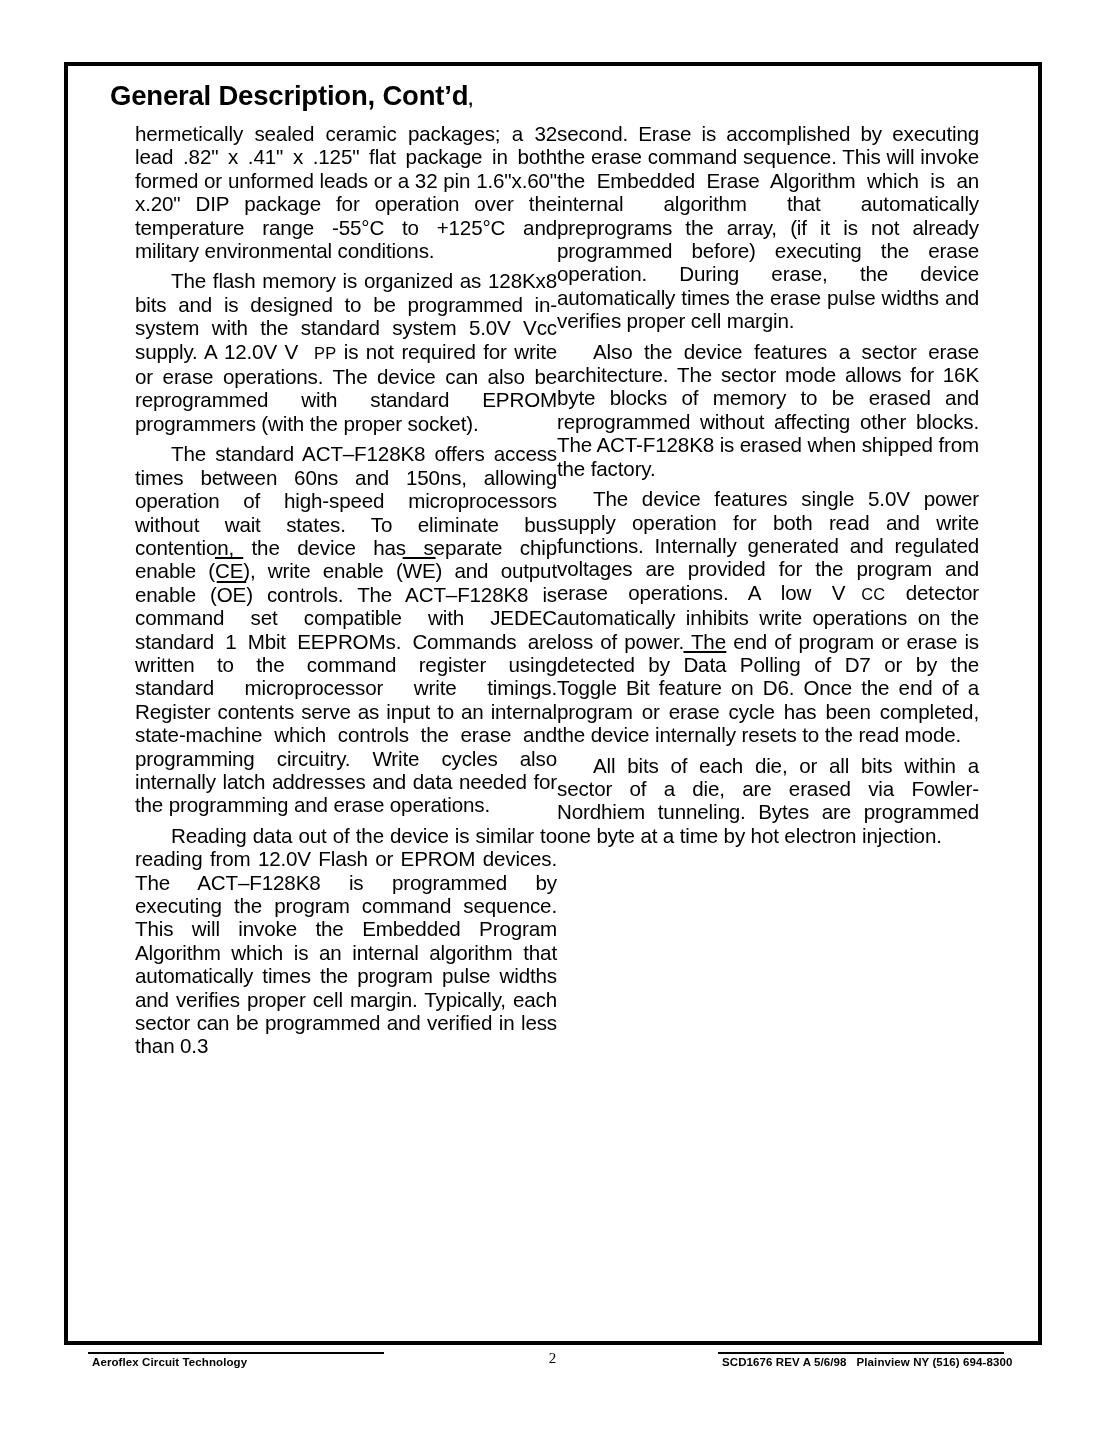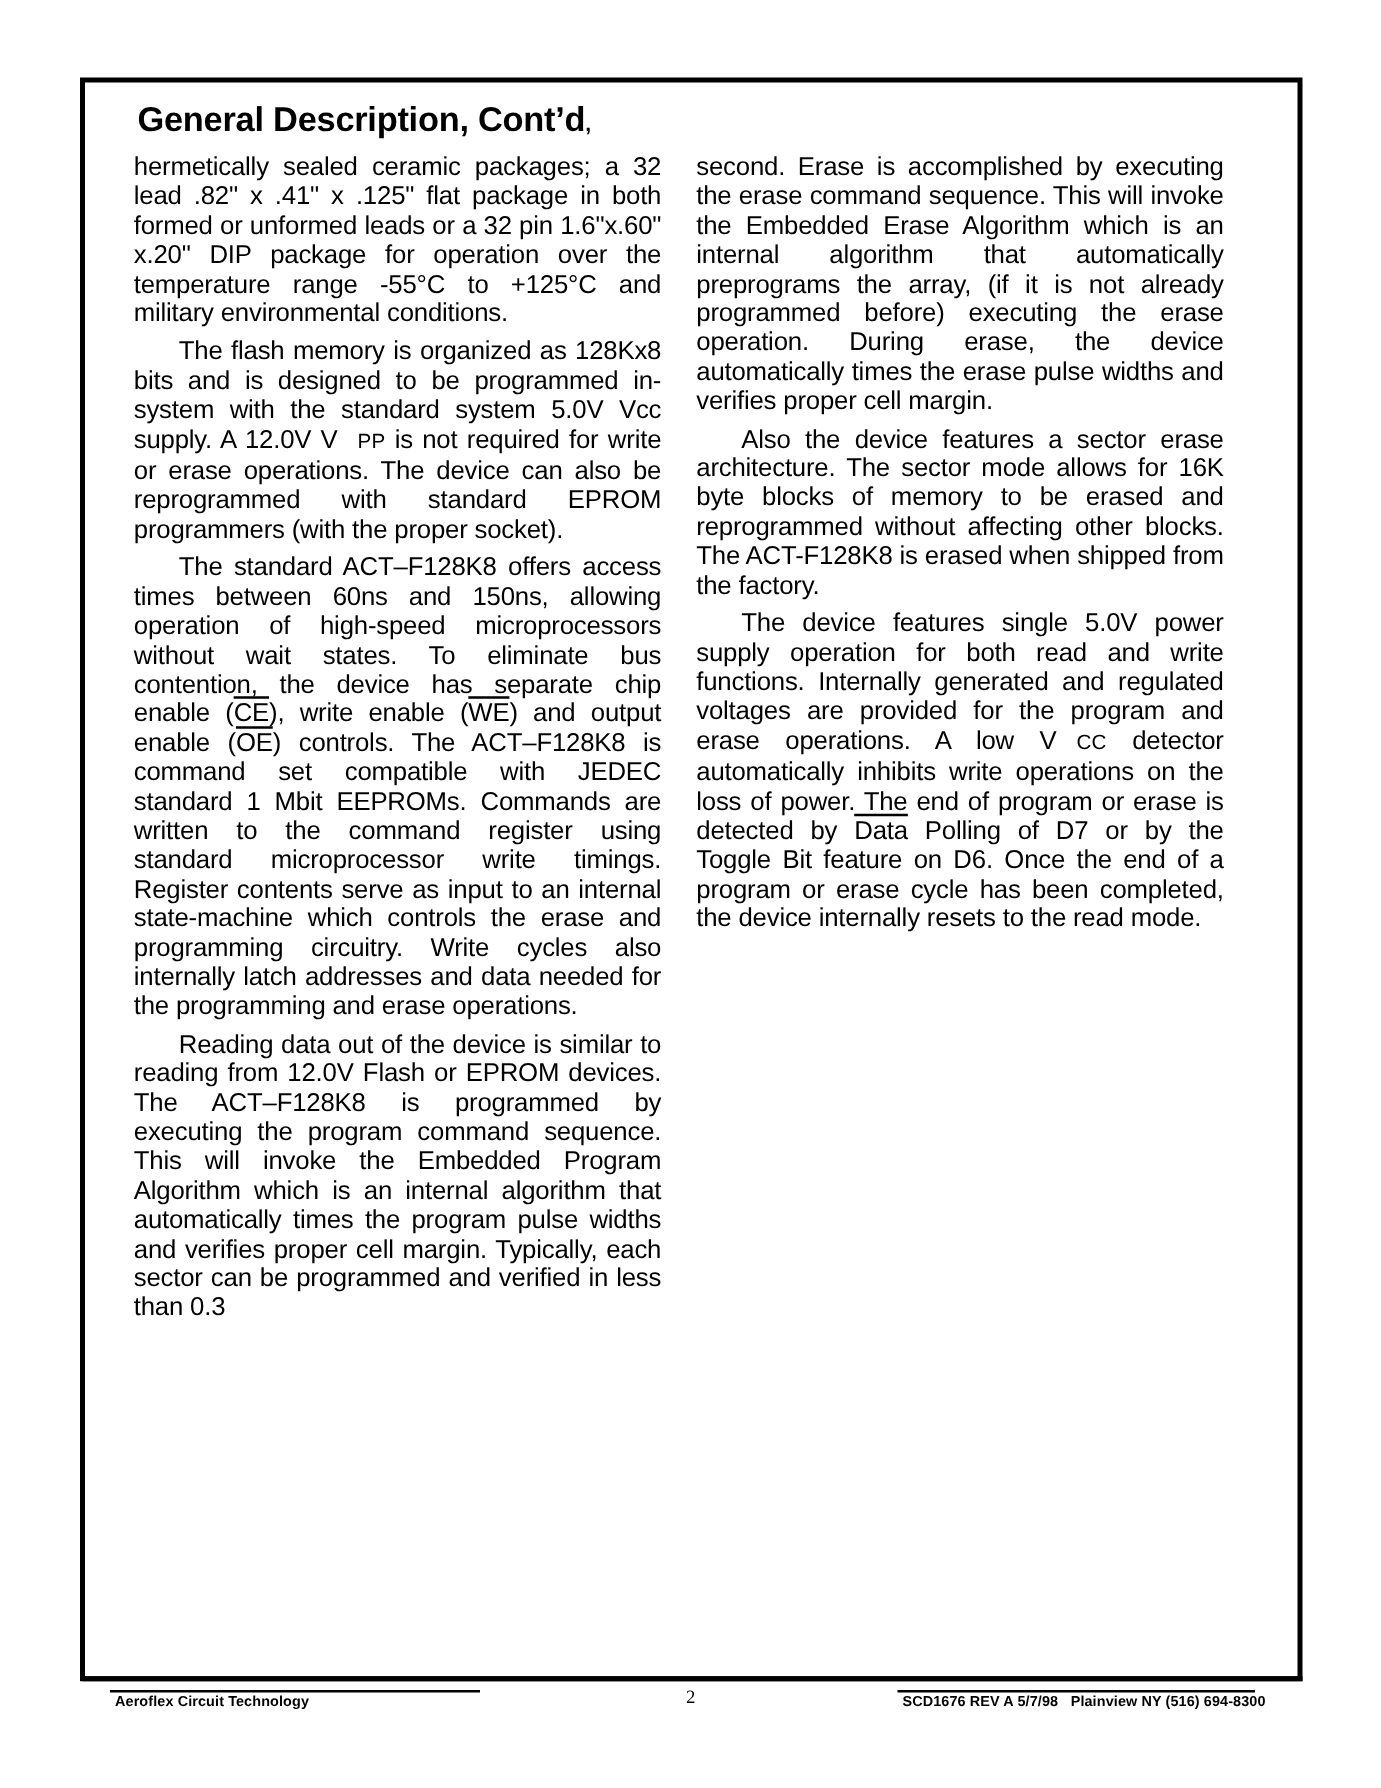--- a/index.html
+++ b/index.html
@@ -39,21 +39,21 @@
     font-size: 17px;
     font-weight: bold;
   }
 
   .columns {
     position: absolute;
     left: 107px;
     top: 122px;
     width: 872px;
     display: flex;
-    justify-content: space-between;
+    justify-content: flex-end;
   }
   .col {
     width: 422px;
   }
 
   .col p {
     margin: 0 0 0 0;
     font-size: 20.6px;
     line-height: 23.4px;
     text-align: justify;
@@ -149,26 +149,27 @@
   <div class="col" id="col-left">
       <p>hermetically sealed ceramic packages; a 32 lead  .82" x .41" x .125" flat package in both formed or unformed leads or a 32 pin 1.6"x.60" x.20" DIP package for operation over  the temperature range   -55°C to +125°C and military environmental conditions.</p>
       <p class="indent">The flash memory is organized as 128Kx8  bits and is designed to be programmed in-system with the standard system 5.0V Vcc supply.  A 12.0V V<span class="sc">PP</span> is not required for write or erase operations. The device can also be reprogrammed with standard EPROM programmers (with the proper socket).</p>
       <p class="indent">The standard ACT–F128K8 offers access times between 60ns and 150ns, allowing operation of high-speed microprocessors without wait states. To eliminate bus contention, the device has separate chip enable (<span class="ovl">CE</span>), write enable (<span class="ovl">WE</span>) and output enable (<span class="ovl">OE</span>) controls. The ACT–F128K8 is command set compatible with JEDEC standard 1 Mbit EEPROMs. Commands are written to the command register using standard microprocessor write timings. Register contents serve as input to an internal state-machine which controls the erase and programming circuitry. Write cycles also internally latch addresses and data needed for the programming and erase operations.</p>
       <p class="indent">Reading data out of the device is similar to reading from 12.0V Flash or EPROM devices. The ACT–F128K8 is programmed by executing the program command sequence. This will invoke the Embedded Program Algorithm which is an internal algorithm that automatically times the program pulse widths and verifies proper cell margin. Typically, each sector can be programmed and verified in less than 0.3</p>
     </div>
   <div class="col" id="col-right">
       <p>second. Erase is accomplished by executing the erase command sequence. This will invoke the Embedded Erase Algorithm which is an internal algorithm that automatically preprograms the array, (if it is not already programmed before) executing the erase operation. During erase, the device automatically times the erase pulse widths and verifies proper cell margin.</p>
       <p class="indent">Also the device features a sector erase architecture. The sector mode allows for 16K byte blocks of memory to be erased and reprogrammed without affecting other blocks. The ACT-F128K8 is erased when shipped from the factory.</p>
       <p class="indent">The device features single 5.0V power supply operation for both read and write functions. Internally generated and regulated voltages are provided for the program and erase operations. A low V<span class="sc">CC</span> detector automatically inhibits write operations on the loss of power. The end of program or erase is detected by <span class="ovl">Data</span> Polling of D7 or by the Toggle Bit feature on D6. Once the end of a program or erase cycle has been completed, the device internally resets to the read mode.</p>
+      <p class="indent"> All bits of each die, or all bits within a sector of a die, are erased via Fowler-Nordhiem tunneling. Bytes are programmed one byte at a time by hot electron injection.</p>
     </div>
 </div>
 
 <div class="footer-rule-thick"></div>
 <div class="footer-left-rule"></div>
 <div class="footer-right-rule"></div>
 
 <div class="footer-left">Aeroflex Circuit Technology</div>
 
 <div class="footer-page-number">2</div>
 
 <div class="footer-right">
-  <span>SCD1676 REV A  5/7/98</span><span class="sep"></span><span>Plainview NY (516) 694-8300</span>
+  <span>SCD1676 REV A  5/6/98</span><span class="sep"></span><span>Plainview NY (516) 694-8300</span>
 </div>
 
 </body></html>

